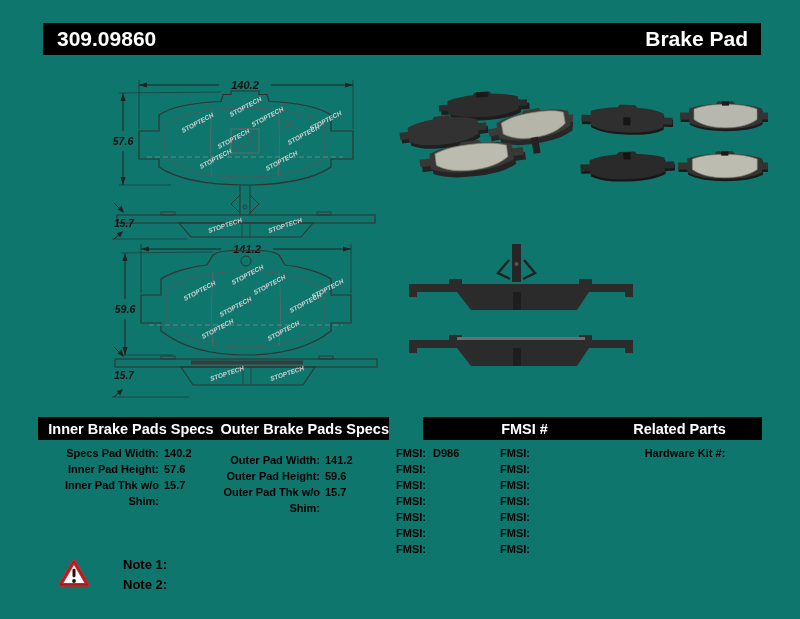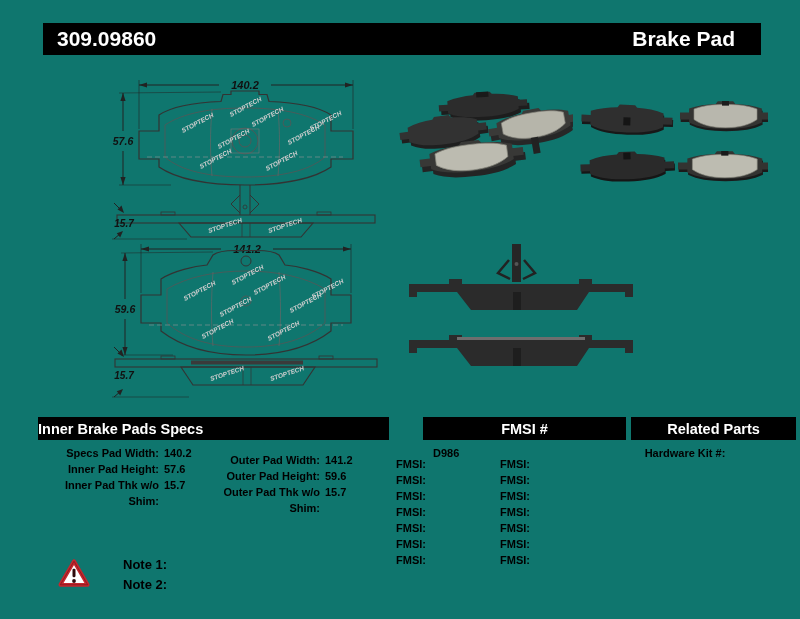--- a/index.html
+++ b/index.html
@@ -3,37 +3,37 @@
 <meta charset="utf-8">
 <style>
   html,body{margin:0;padding:0;background:#fff;}
   .page{position:relative;width:798px;height:617px;background:#0f766e;border:3px solid #0f766e;
         font-family:"Liberation Sans",sans-serif;overflow:hidden;}
   
   .header-bar{position:absolute;left:40px;top:20px;width:718px;height:32px;background:#000;
               color:#fff;display:flex;align-items:center;justify-content:space-between;
               font-weight:bold;font-size:21px;}
   .header-bar .pn{padding-left:14px;}
-  .header-bar .pt{padding-right:26px;}
+  .header-bar .pt{padding-right:13px;}
   
   .abs{position:absolute;}
   svg text.dim{font-family:"Liberation Sans",sans-serif;font-style:italic;font-weight:bold;fill:#111;}
   svg text.wm{font-family:"Liberation Sans",sans-serif;font-style:italic;font-weight:bold;fill:#cfcfcf;font-size:6.5px;}
   
   .thbar{position:absolute;top:414px;height:23px;background:#000;color:#fff;display:flex;
          align-items:center;font-weight:bold;font-size:14.5px;}
   .thbar.split{justify-content:space-between;}
-  .thbar .half{flex:1;text-align:left;}
+  .thbar .half{flex:1;text-align:right;}
   .thbar.center{justify-content:center;margin-left:30px;}
   .speccol{position:absolute;top:442px;font-size:11px;font-weight:bold;color:#000;}
   .specrow{display:flex;height:16px;line-height:16px;}
   .specrow .lab{flex:1;text-align:right;}
   .specrow .val{width:46px;text-align:left;padding-left:5px;}
   .fmsirow{display:flex;height:16px;line-height:16px;}
-  .fmsirow .lab{margin-right:7px;margin-top:11px;}
+  .fmsirow .lab{margin-right:7px;}
   .relrow{height:16px;line-height:16px;}
   
   .notes-text{position:absolute;left:95px;top:552px;font-size:13px;font-weight:bold;}
   .notes-text div{height:20px;line-height:20px;padding-left:25px;}
 </style>
 </head>
 <body>
 
 <div class="page">
 
@@ -259,25 +259,26 @@
       <rect x="64" y="99" width="128" height="4" fill="#6e6e6e"></rect>
       <path d="M16,102 H240 V110 H196 L184,128 H78 L64,110 H16 Z"></path>
       <rect x="16" y="110" width="8" height="5"></rect>
       <rect x="232" y="110" width="8" height="5"></rect>
       <rect x="120" y="110" width="8" height="18" fill="#1e1e1e"></rect>
     </g>
   </svg>
 
   <div class="thbar split" style="left:35px;width:351px;">
     <span class="half">Inner Brake Pads Specs</span>
+    <span class="half">Outer Brake Pads Specs</span>
   </div>
   <div class="thbar center" style="left:390px;width:203px;">
     <span>FMSI #</span>
   </div>
-  <div class="thbar center" style="left:598px;width:165px;">
+  <div class="thbar center" style="left:564px;width:165px;">
     <span>Related Parts</span>
   </div>
 
   <div class="speccol" style="left:35px;width:172px;">
     <div class="specrow">
         <span class="lab">Specs Pad Width:</span>
         <span class="val">140.2</span>
       </div>
     <div class="specrow">
         <span class="lab">Inner Pad Height:</span>

